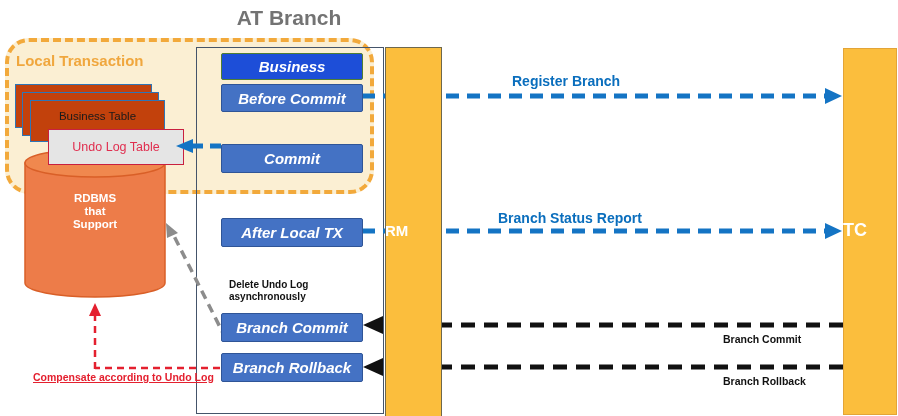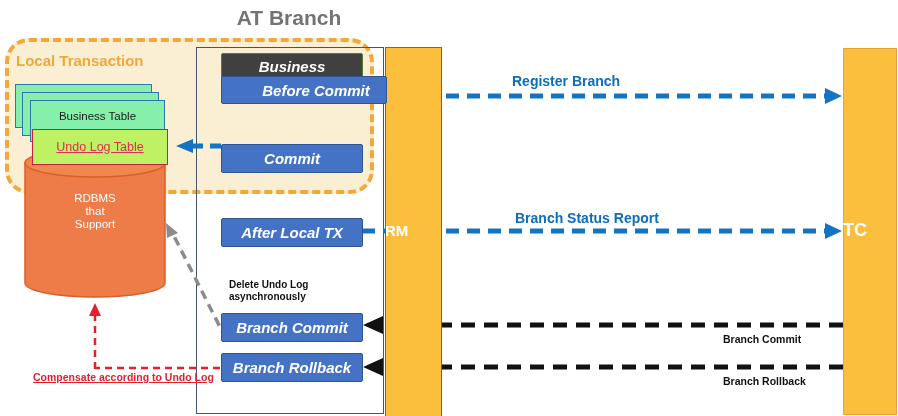--- a/index.html
+++ b/index.html
@@ -14,60 +14,60 @@
 
   
   .local-tx{left:5px;top:38px;width:361px;height:148px;background:#FBEFD3;border:4px dashed #F2A93B;border-radius:24px;z-index:1;}
   .local-tx-label{left:16px;top:52px;font-size:15px;font-weight:bold;color:#F0A73E;z-index:3;}
 
   
   .container-box{left:196px;top:47px;width:186px;height:365px;border:1.5px solid #44546A;background:transparent;z-index:2;}
 
   
   .db-svg{left:20px;top:145px;z-index:3;}
-  .db-text{left:25px;top:192px;width:140px;text-align:center;color:#ffffff;font-weight:normal;font-size:11.5px;line-height:13px;z-index:4;}
+  .db-text{left:25px;top:192px;width:140px;text-align:center;color:#ffffff;font-weight:bold;font-size:11.5px;line-height:13px;z-index:4;}
 
   
-  .paper{background:#86efac;border:1.5px solid #2E75B6;z-index:4;}
+  .paper{background:#c2410c;border:1.5px solid #2E75B6;z-index:4;}
   .paper-1{left:15px;top:84px;width:135px;height:42px;}
   .paper-2{left:22px;top:92px;width:135px;height:42px;}
   .paper-3{left:30px;top:100px;width:135px;height:42px;font-size:11.5px;color:#1a1a1a;text-align:center;padding-top:9px;box-sizing:border-box;}
-  .undo-box{left:32px;top:129px;width:134px;height:34px;background:#bef264;border:1.5px solid #C9203F;z-index:4;
-    display:flex;align-items:center;justify-content:center;font-size:12.5px;color:#E02E4F;text-decoration:underline;}
+  .undo-box{left:48px;top:129px;width:134px;height:34px;background:#e5e5e5;border:1.5px solid #C9203F;z-index:4;
+    display:flex;align-items:center;justify-content:center;font-size:12.5px;color:#E02E4F;}
 
   
   .arrows{left:0;top:0;width:898px;height:416px;z-index:5;pointer-events:none;}
 
   
   .bar{background:#FBBE3D;z-index:6;}
   .bar-rm{left:385px;top:47px;width:55px;height:369px;border:1px solid #6E684C;}
   .bar-tc{left:843px;top:48px;width:52px;height:365px;border:1px solid #E3A437;}
   .bar-label{color:#ffffff;font-weight:bold;text-align:left;z-index:7;}
   .rm-label{left:385px;top:222px;width:55px;font-size:15px;}
   .tc-label{left:843px;top:220px;width:52px;font-size:18px;}
 
   
   .step{left:221px;width:140px;display:flex;align-items:center;justify-content:center;
     color:#ffffff;font-style:italic;font-weight:bold;font-size:15px;border-radius:2px;z-index:7;}
   .step-blue{background:#4472C4;border:1.5px solid #2F5597;}
-  .step-green{background:#404040;border:1.5px solid #507E32;}
+  .step-green{background:#1d4ed8;border:1.5px solid #507E32;}
   .s-business{top:53px;height:25px;}
-  .s-before-commit{top:76px;height:26px;padding-left:24px;}
+  .s-before-commit{top:84px;height:26px;}
   .s-commit{top:144px;height:27px;}
   .s-after-local-tx{top:218px;height:27px;}
   .s-branch-commit{top:313px;height:27px;}
   .s-branch-rollback{top:353px;height:27px;}
 
   
   .msg{z-index:8;font-weight:bold;white-space:nowrap;}
   .msg-blue{color:#0A6EBD;font-size:14px;}
   .msg-black{color:#111;font-size:10.5px;}
   .msg-red{color:#E4202F;font-size:10.5px;text-decoration:underline;}
   .l-register{left:512px;top:73px;}
-  .l-status{left:515px;top:210px;}
+  .l-status{left:498px;top:210px;}
   .l-bcommit{left:723px;top:333px;}
   .l-brollback{left:723px;top:375px;}
   .l-delete{left:209px;top:279px;font-size:10px;line-height:11.5px;margin-left:20px;}
   .l-compensate{left:33px;top:371px;}
 </style>
 </head>
 <body>
 
 <div class="canvas">
 

